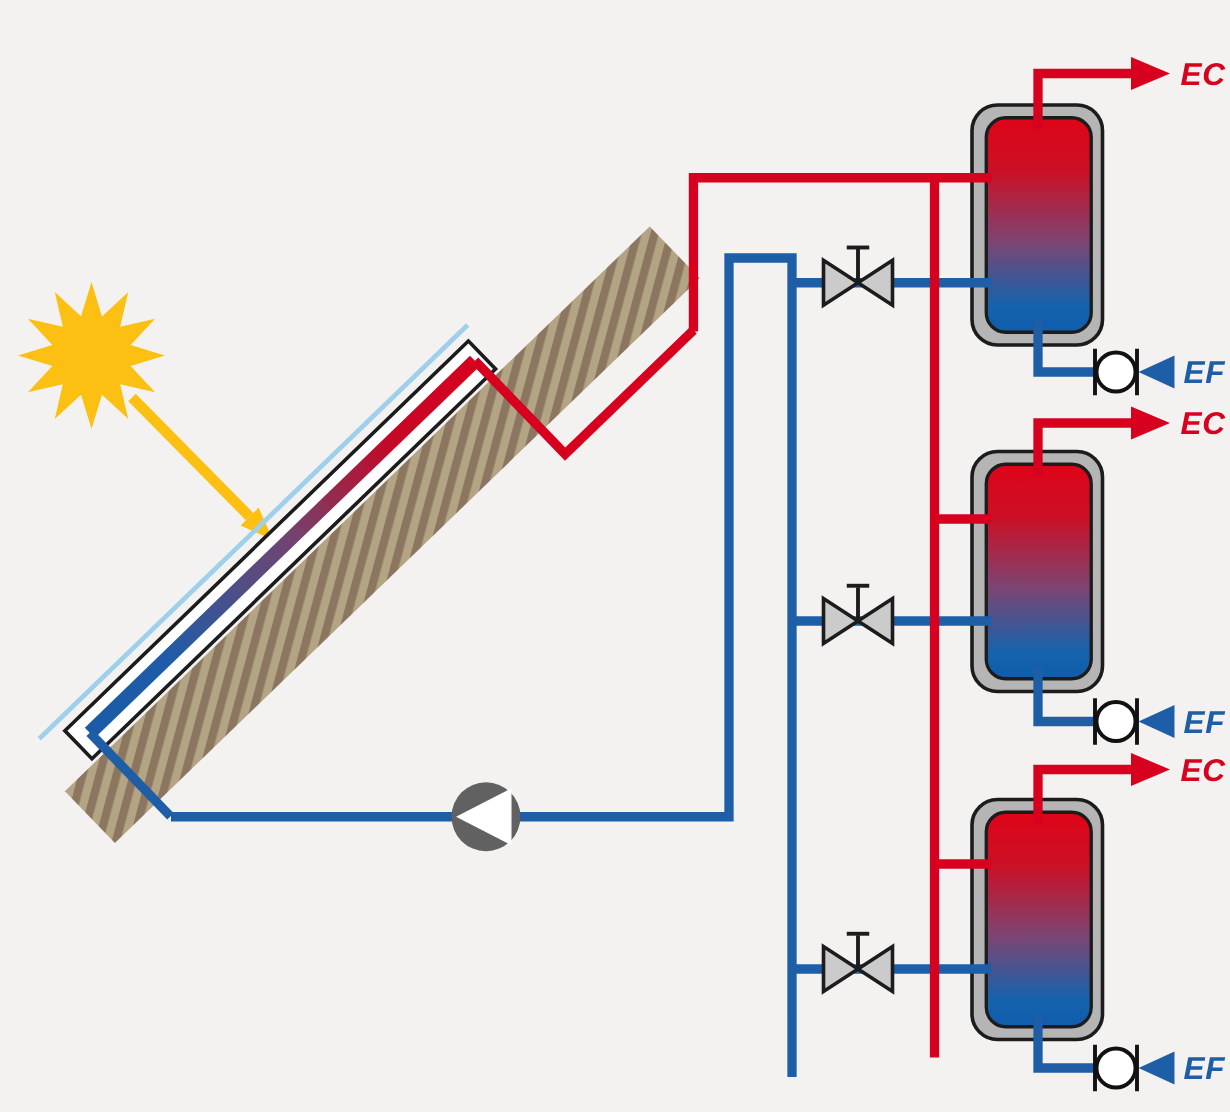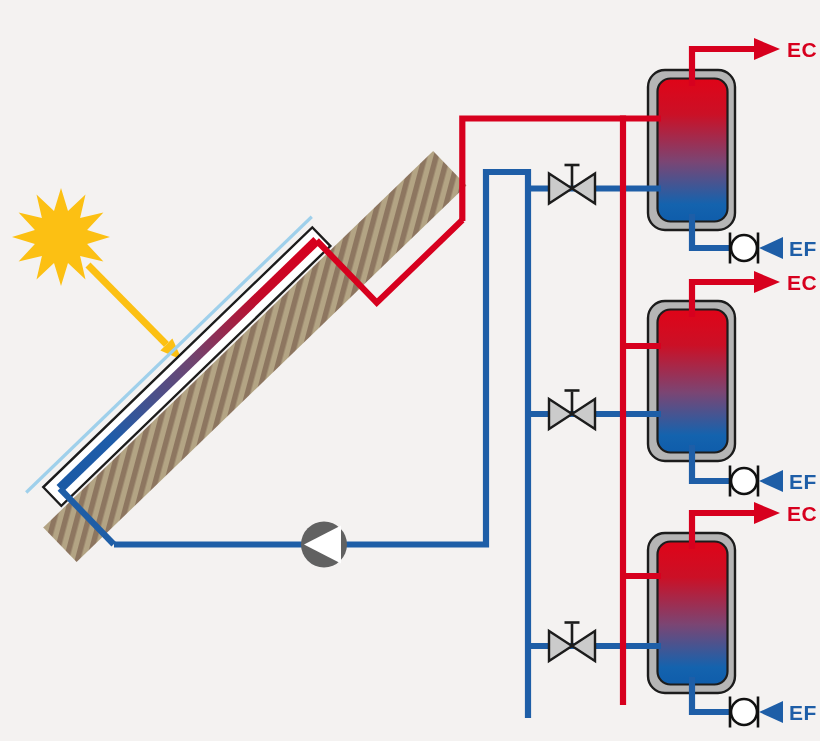--- a/index.html
+++ b/index.html
@@ -2,21 +2,21 @@
 <html><head>
 <meta charset="utf-8">
 <style>
   html, body { margin: 0; padding: 0; }
   body {
     width: 820px; height: 741px;
     background: #f4f2f1;
     font-family: "Liberation Sans", sans-serif;
     overflow: hidden;
   }
-  .stage { position: relative; width: 820px; height: 741px; }
+  .stage { position: relative; width: 820px; height: 741px; font-style: italic; }
   svg { display: block; }
   text.flow-label {
     font-family: "Liberation Sans", sans-serif;
     font-weight: bold;
     font-size: 21px;
     letter-spacing: 0.5px;
   }
   .ec-text { fill: #d7001e; }
   .ef-text { fill: #1e5ea7; }
 </style>

